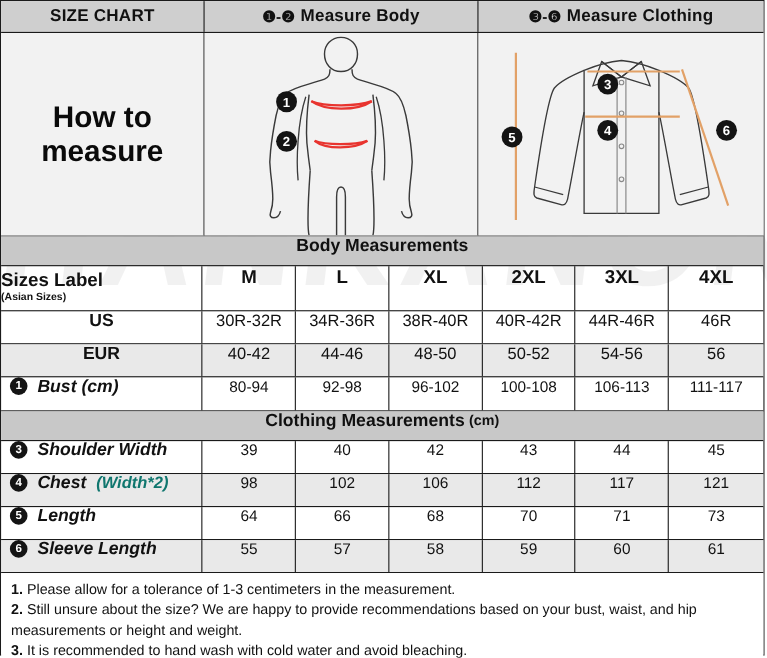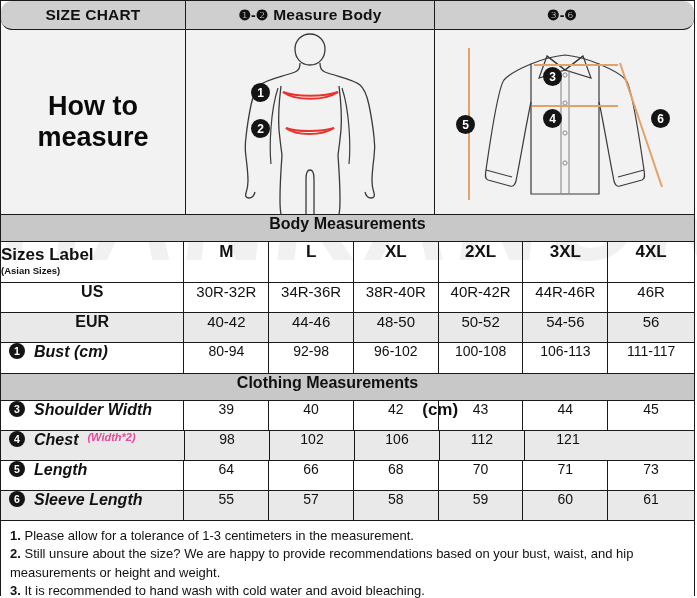--- a/index.html
+++ b/index.html
@@ -40,21 +40,20 @@
   }
 
   
   .top-header {
     display: flex;
     height: 28px;
     border-bottom: 1px solid #1a1a1a;
     background: #cfcfcf;
     position: relative;
     z-index: 2;
-    border-radius: 11px;
   }
   .th-cell {
     display: flex;
     align-items: center;
     justify-content: center;
     font-weight: bold;
     font-size: 15.5px;
     color: #111;
     letter-spacing: 0.2px;
   }
@@ -130,24 +129,23 @@
     display: flex;
     align-items: flex-start;
     justify-content: center;
     font-weight: bold;
     font-size: 16px;
     color: #101010;
     position: relative;
     z-index: 2;
   }
   .section-band .unit {
-    font-size: 17px;
+    font-size: 13px;
     font-weight: bold;
     margin-left: 4px;
-    margin-top: 26px;
   }
 
   
   .row {
     display: flex;
     border-bottom: 1px solid #1a1a1a;
     position: relative;
     z-index: 2;
   }
   .row.last-of-block { border-bottom: 1px solid #1a1a1a; }
@@ -217,22 +215,22 @@
     color: #fff;
     font-size: 10.5px;
     font-weight: bold;
     font-style: normal;
     margin-right: 9px;
   }
   .meas-val {
     font-size: 14px;
   }
   .suffix-orange {
-    color: #ec4899;
-    font-size: 11px;
+    color: #0f766e;
+    font-size: 15px;
     font-weight: bold;
     font-style: italic;
     margin-left: 9px;
   }
 
   
   .notes {
     padding: 6px 9px 4px 9px;
     position: relative;
     z-index: 2;
@@ -253,20 +251,21 @@
   <div class="watermark">HANKANON</div>
 
   <div class="top-header">
     <div class="th-cell th-1">SIZE CHART</div>
     <div class="th-cell th-2">
       <span class="num-prefix">❶-❷</span>
       <span>Measure Body</span>
     </div>
     <div class="th-cell th-3">
       <span class="num-prefix">❸-❻</span>
+      <span>Measure Clothing</span>
     </div>
   </div>
 
   <div class="illus-band">
 
     <div class="ib-1">
       <div class="howto">
         <div>How to</div>
         <div>measure</div>
       </div>
@@ -418,20 +417,21 @@
   <div class="row r-cloth shade">
     <div class="cell c-label meas-label">
       <span class="badge-inline">4</span>
       <span>Chest</span>
       <span class="suffix-orange">(Width*2)</span>
     </div>
     <div class="cell c-v meas-val">98</div>
     <div class="cell c-v meas-val">102</div>
     <div class="cell c-v meas-val">106</div>
     <div class="cell c-v meas-val">112</div>
+    <div class="cell c-v meas-val">117</div>
     <div class="cell c-v meas-val">121</div>
   </div>
 
   <div class="row r-cloth">
     <div class="cell c-label meas-label">
       <span class="badge-inline">5</span>
       <span>Length</span>
     </div>
     <div class="cell c-v meas-val">64</div>
     <div class="cell c-v meas-val">66</div>

